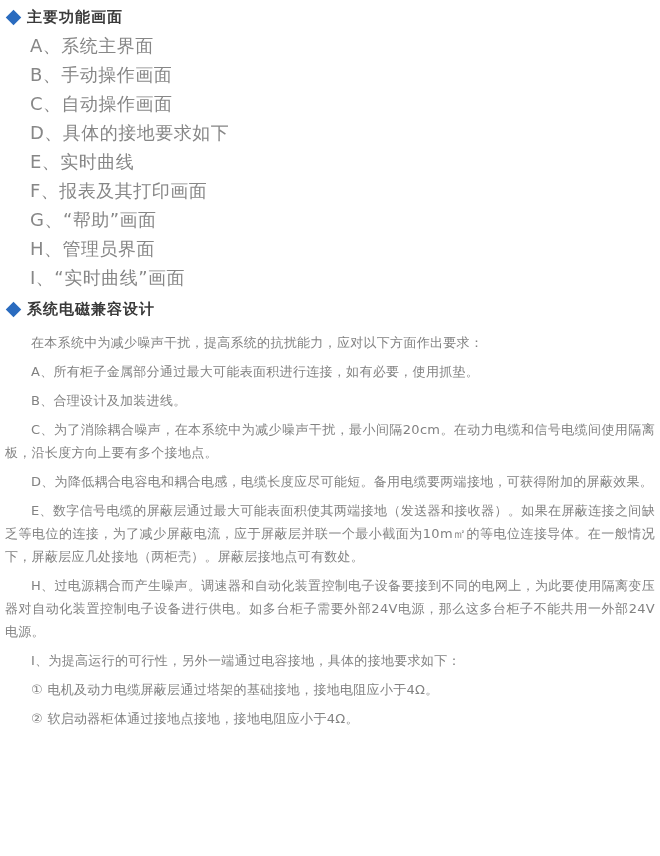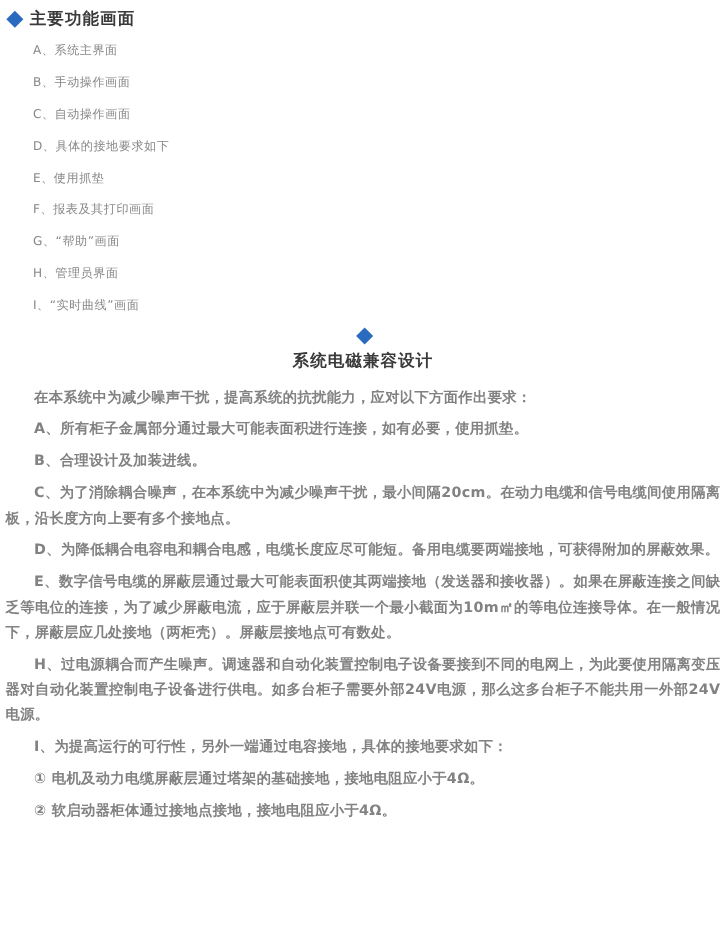--- a/index.html
+++ b/index.html
@@ -17,75 +17,73 @@
     overflow: hidden;
   }
   .section-heading {
     display: flex;
     align-items: center;
     gap: 8px;
     margin: 2px 0 13px 0;
   }
   .section-heading.second {
     margin-top: 9px;
-    flex-direction: column;
   }
   .diamond {
     width: 11px;
     height: 11px;
     background: #2a6bbf;
     transform: rotate(45deg);
     flex: 0 0 auto;
     margin-left: 3px;
   }
   .heading-text {
     font-size: 15px;
     font-weight: bold;
     color: #3a3a3a;
     letter-spacing: 1px;
     line-height: 1.2;
   }
   .screen-list {
     margin: 0 0 2px 0;
   }
   .screen-item {
-    font-size: 11px;
+    font-size: 18px;
     color: #878787;
     line-height: 13px;
     margin: 0 0 16px 0;
     padding-left: 25px;
     letter-spacing: 0.5px;
   }
   .emc-paragraph {
     font-size: 13px;
     color: #828282;
     line-height: 23px;
     margin: 0 0 6px 0;
     text-indent: 2em;
     letter-spacing: 0.3px;
     text-align: justify;
-    font-weight: bold;
   }
 </style>
 </head>
 <body>
 
 <div class="page">
 
   <div class="section">
     <div class="section-heading">
       <span class="diamond"></span>
       <span class="heading-text">主要功能画面</span>
     </div>
     <div class="screen-list">
       <div class="screen-item">A、系统主界面</div>
       <div class="screen-item">B、手动操作画面</div>
       <div class="screen-item">C、自动操作画面</div>
       <div class="screen-item">D、具体的接地要求如下</div>
-      <div class="screen-item">E、使用抓垫</div>
+      <div class="screen-item">E、实时曲线</div>
       <div class="screen-item">F、报表及其打印画面</div>
       <div class="screen-item">G、“帮助”画面</div>
       <div class="screen-item">H、管理员界面</div>
       <div class="screen-item">I、“实时曲线”画面</div>
     </div>
   </div>
 
   <div class="section">
     <div class="section-heading second">
       <span class="diamond"></span>

